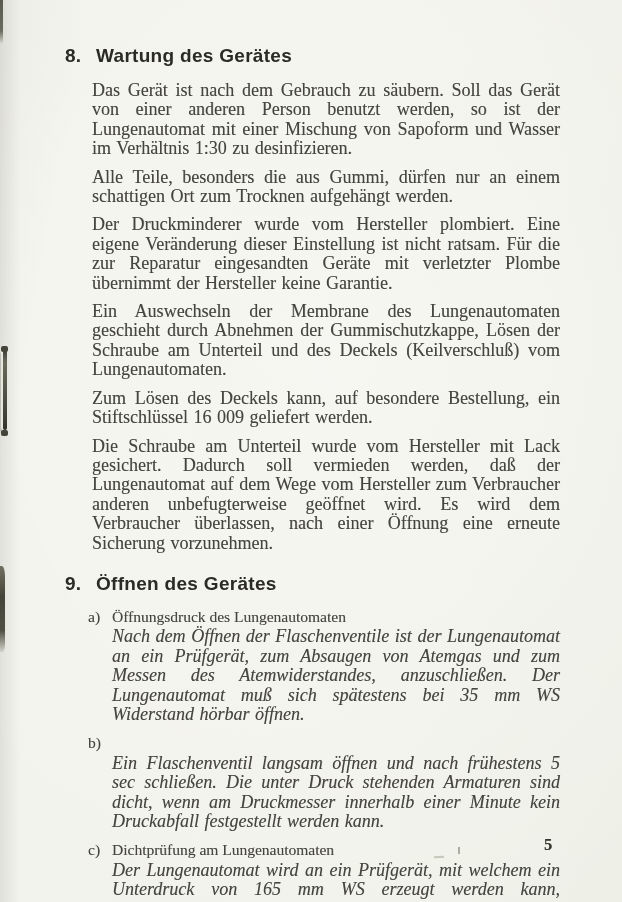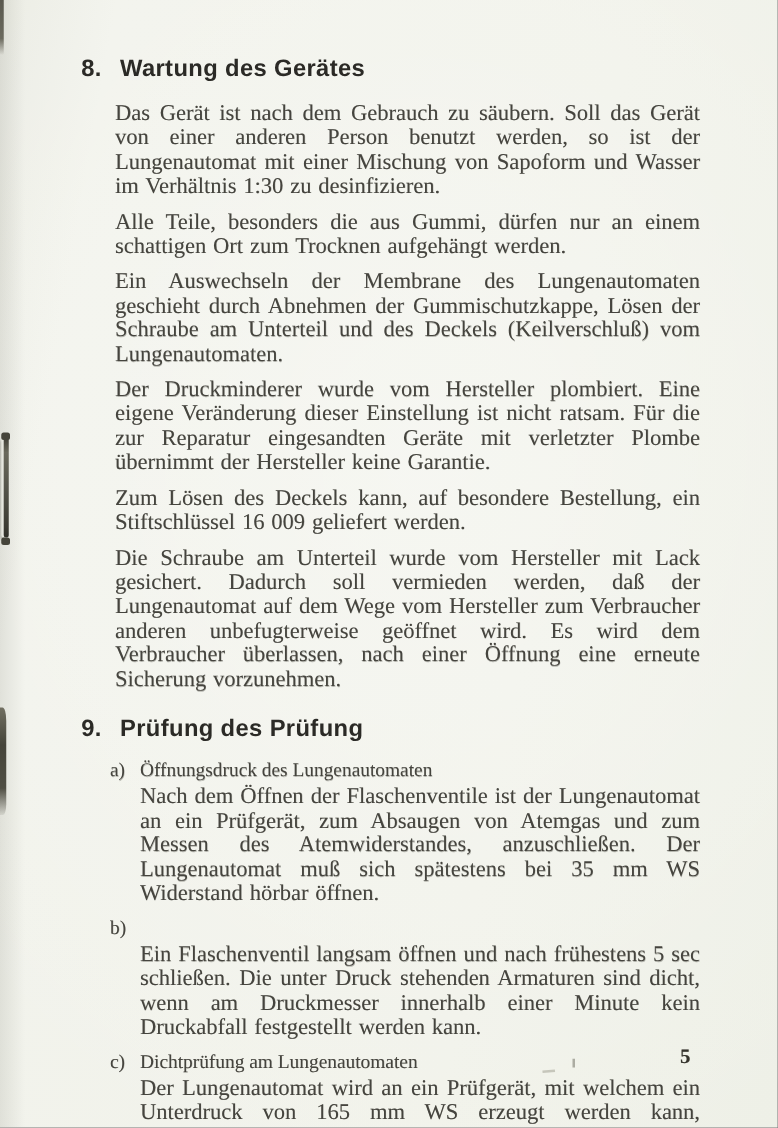--- a/index.html
+++ b/index.html
@@ -84,21 +84,21 @@
   .t-item { margin-bottom: 9px; }
   .item-head {
     display: flex;
     margin-left: -4px;
     font-size: 15.5px;
     line-height: 19.4px;
     text-shadow: 0.3px 0.3px 0.4px rgba(70,69,60,0.35);
   }
   .item-head .marker { width: 24px; flex-shrink: 0; }
   .item-body { margin-left: 20px; margin-top: 1px; }
-  .item-body .para:last-child { margin-bottom: 0; }
+  .item-body .para:last-child { margin-bottom: 0; font-style: italic; }
 
   .page-number {
     position: absolute;
     left: 544px;
     top: 835px;
     font-family: "Liberation Serif", serif;
     font-weight: 700;
     font-size: 16.5px;
     color: #34332c;
     text-shadow: 0.3px 0.3px 0.4px rgba(60,59,50,0.4);
@@ -125,30 +125,30 @@
 
   <div class="content">
 
     <section>
       <h2 class="heading heading-8">
         <span class="h-num">8.</span>
         <span class="h-title">Wartung des Gerätes</span>
       </h2>
       <p class="para">Das Gerät ist nach dem Gebrauch zu säubern. Soll das Gerät von einer anderen Person benutzt werden, so ist der Lungenautomat mit einer Mischung von Sapoform und Wasser im Verhältnis 1:30 zu desinfizieren.</p>
       <p class="para">Alle Teile, besonders die aus Gummi, dürfen nur an einem schattigen Ort zum Trocknen aufgehängt werden.</p>
+      <p class="para">Der Druckminderer wurde vom Hersteller plombiert. Eine eigene Veränderung dieser Einstellung ist nicht ratsam. Für die zur Reparatur eingesandten Geräte mit verletzter Plombe übernimmt der Hersteller keine Garantie.</p>
       <p class="para">Ein Auswechseln der Membrane des Lungenautomaten geschieht durch Abnehmen der Gummischutzkappe, Lösen der Schraube am Unterteil und des Deckels (Keilverschluß) vom Lungenautomaten.</p>
-      <p class="para">Der Druckminderer wurde vom Hersteller plombiert. Eine eigene Veränderung dieser Einstellung ist nicht ratsam. Für die zur Reparatur eingesandten Geräte mit verletzter Plombe übernimmt der Hersteller keine Garantie.</p>
       <p class="para">Zum Lösen des Deckels kann, auf besondere Bestellung, ein Stiftschlüssel 16 009 geliefert werden.</p>
       <p class="para">Die Schraube am Unterteil wurde vom Hersteller mit Lack gesichert. Dadurch soll vermieden werden, daß der Lungenautomat auf dem Wege vom Hersteller zum Verbraucher anderen unbefugterweise geöffnet wird. Es wird dem Verbraucher überlassen, nach einer Öffnung eine erneute Sicherung vorzunehmen.</p>
     </section>
 
     <section>
       <h2 class="heading heading-9">
         <span class="h-num">9.</span>
-        <span class="h-title">Prüfung des Prüfung</span>
+        <span class="h-title">Öffnen des Gerätes</span>
       </h2>
 
       <div class="t-item">
         <div class="item-head">
           <span class="marker">a)</span>
           <span class="item-title">Öffnungsdruck des Lungenautomaten</span>
         </div>
         <div class="item-body">
           <p class="para">Nach dem Öffnen der Flaschenventile ist der Lungenautomat an ein Prüfgerät, zum Absaugen von Atemgas und zum Messen des Atemwiderstandes, anzuschließen. Der Lungenautomat muß sich spätestens bei 35 mm WS Widerstand hörbar öffnen.</p>
         </div>

